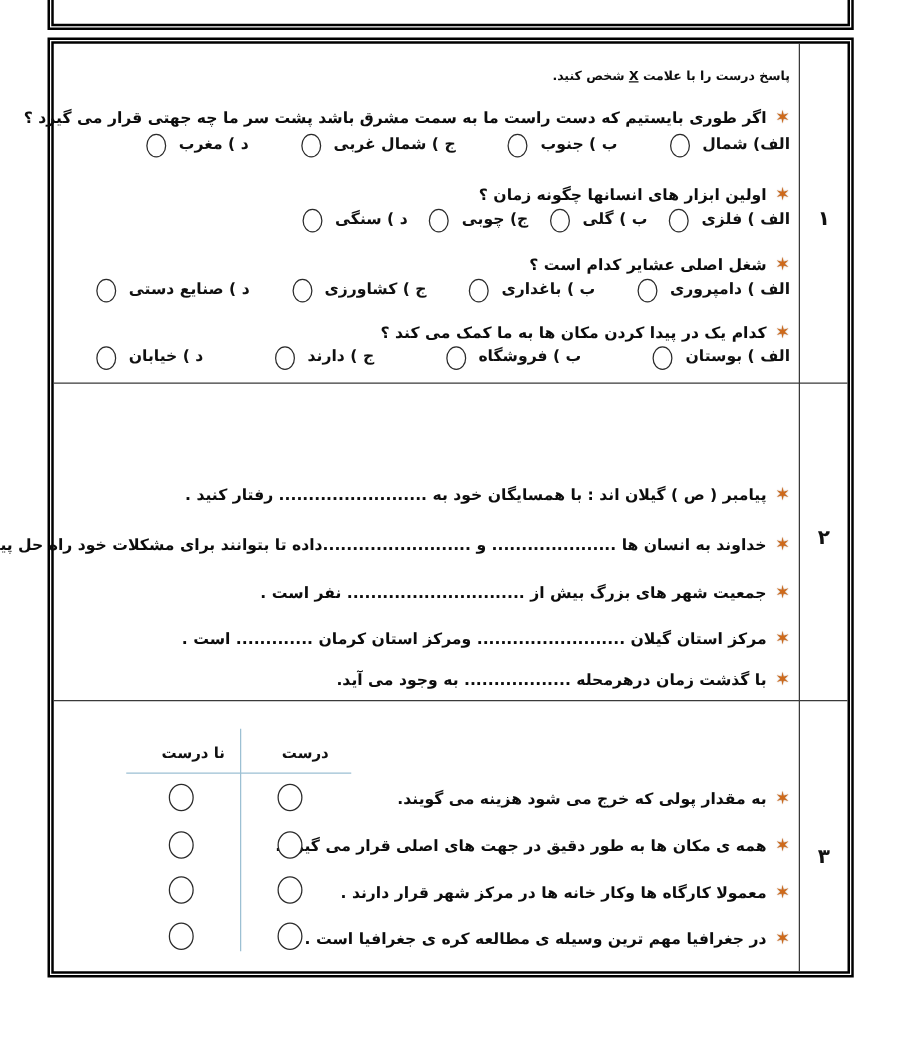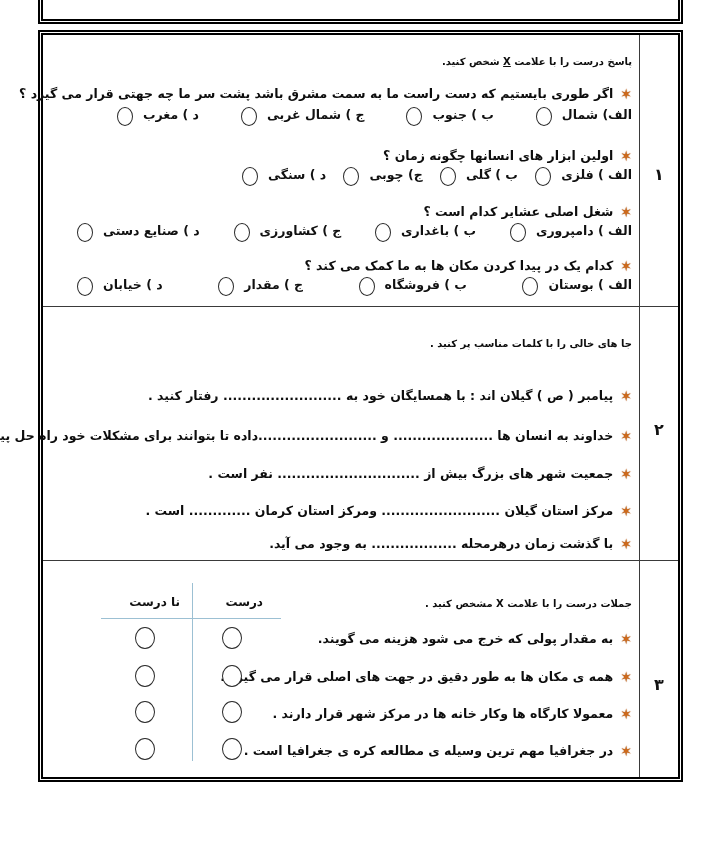--- a/index.html
+++ b/index.html
@@ -151,30 +151,29 @@
     <div class="opts" style="top:242px;width:555px">
       <span class="opt">
           <span>الف ) بوستان</span>
           <span class="circle"></span>
         </span>
       <span class="opt">
           <span>ب )  فروشگاه</span>
           <span class="circle"></span>
         </span>
       <span class="opt">
-          <span>ج ) مقدار</span>
+          <span>ج ) دارند</span>
           <span class="circle"></span>
         </span>
       <span class="opt">
           <span>د ) خیابان</span>
           <span class="circle"></span>
         </span>
     </div>
 
-    <div class="line title" style="top:300px">جا های خالی را با کلمات مناسب پر کنید .</div>
 
     <div class="line q" style="top:352px">
       <span class="star">✶</span>
       <span>پیامبر ( ص ) گیلان اند : با همسایگان خود به ......................... رفتار کنید .</span>
     </div>
     <div class="line q" style="top:392px">
       <span class="star">✶</span>
       <span>خداوند به انسان ها ..................... و .........................داده تا بتوانند برای مشکلات خود راه حل پیدا کنند.</span>
     </div>
     <div class="line q" style="top:430px">
@@ -183,21 +182,20 @@
     </div>
     <div class="line q" style="top:467px">
       <span class="star">✶</span>
       <span>مرکز استان گیلان ......................... ومرکز استان کرمان ............. است .</span>
     </div>
     <div class="line q" style="top:500px">
       <span class="star">✶</span>
       <span>با گذشت زمان درهرمحله  .................. به وجود می آید.</span>
     </div>
 
-    <div class="line title" style="top:560px"><span>جملات درست را با علامت </span><span>X</span><span> مشخص کنید .</span></div>
 
     <div class="tf-vline"></div>
     <div class="tf-hline"></div>
     <div class="tf-head th-correct">درست</div>
     <div class="tf-head th-incorrect">نا درست</div>
 
     <div class="line q" style="top:595px">
       <span class="star">✶</span>
       <span>به مقدار پولی که خرج می شود هزینه می گویند.</span>
     </div>

